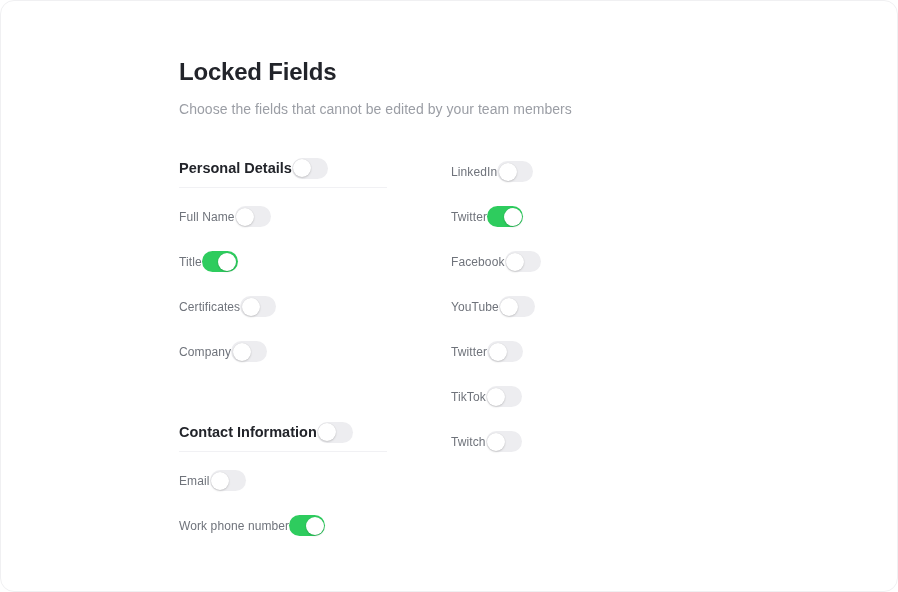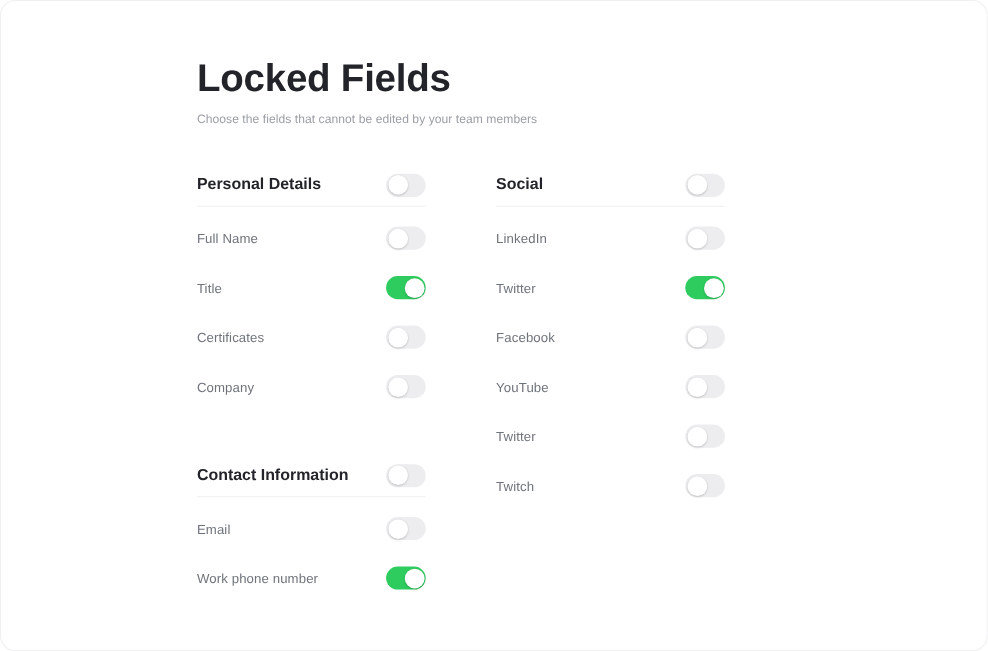--- a/index.html
+++ b/index.html
@@ -27,29 +27,29 @@
 
   
   .header {
     position: absolute;
     left: 178px;
     top: 52px;
     width: 620px;
   }
   .page-title {
     margin: 0;
-    font-size: 35px;
+    font-size: 24px;
     line-height: 38px;
     font-weight: bold;
     letter-spacing: -0.2px;
     color: #22242a;
   }
   .page-subtitle {
     margin: 8px 0 0 0;
-    font-size: 11px;
+    font-size: 14px;
     line-height: 20px;
     font-weight: normal;
     color: #9b9ea5;
     letter-spacing: 0.05px;
   }
 
   
   .columns {
     position: absolute;
     left: 178px;
@@ -64,21 +64,20 @@
   }
 
   .group { margin: 0; }
   .group + .group { margin-top: 39px; }
 
   
   .row {
     height: 45px;
     display: flex;
     align-items: center;
-    justify-content: space-between;
   }
   .row.section-head {
     height: 38px;
     border-bottom: 1px solid #f1f1f4;
     margin-bottom: 6px;
   }
   .row-label {
     font-size: 12px;
     line-height: 18px;
     color: #6f737b;
@@ -193,26 +192,20 @@
           <span class="toggle on">
             <span class="knob"></span>
           </span>
         </div>
       </div>
 
     </div>
 
     <div class="column">
       <div class="group">
-        <div class="row section-head">
-          <span class="row-label">Social</span>
-          <span class="toggle">
-            <span class="knob"></span>
-          </span>
-        </div>
 
         <div class="row">
           <span class="row-label">LinkedIn</span>
           <span class="toggle">
             <span class="knob"></span>
           </span>
         </div>
 
         <div class="row">
           <span class="row-label">Twitter</span>
@@ -236,20 +229,26 @@
           </span>
         </div>
 
         <div class="row">
           <span class="row-label">Twitter</span>
           <span class="toggle">
             <span class="knob"></span>
           </span>
         </div>
 
+        <div class="row">
+          <span class="row-label">TikTok</span>
+          <span class="toggle">
+            <span class="knob"></span>
+          </span>
+        </div>
 
         <div class="row">
           <span class="row-label">Twitch</span>
           <span class="toggle">
             <span class="knob"></span>
           </span>
         </div>
       </div>
     </div>
 

